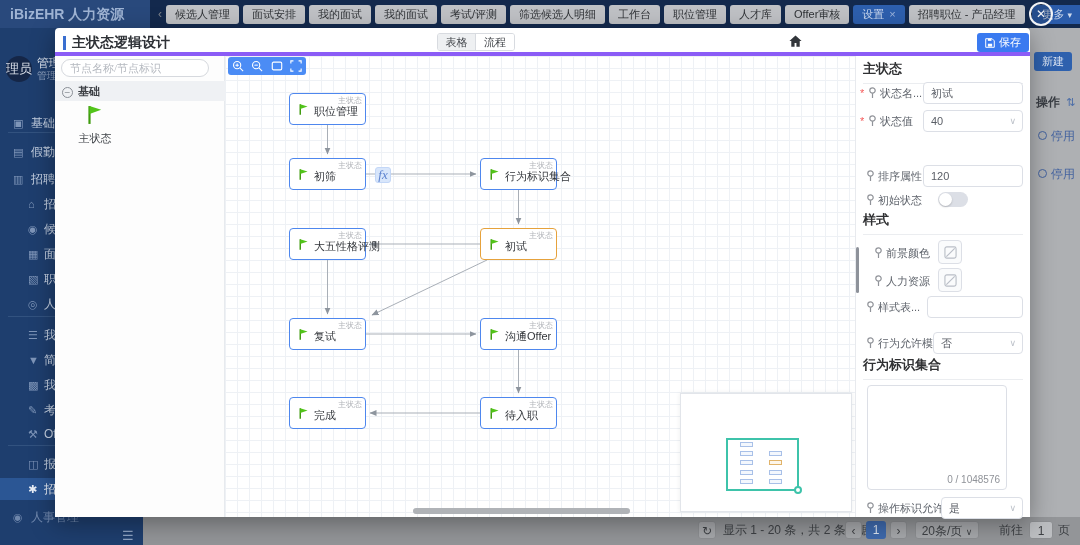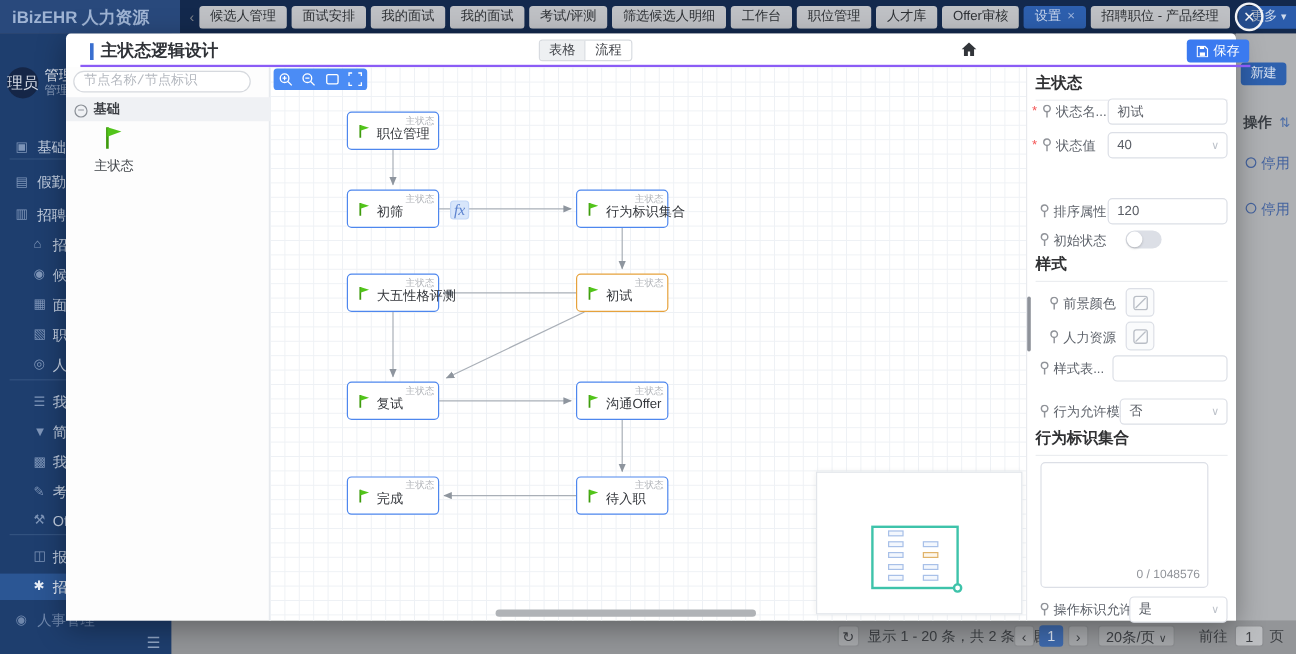--- a/index.html
+++ b/index.html
@@ -45,35 +45,35 @@
 
   
   .bottom-strip { position:absolute; left:143px; top:517px; width:937px; height:28px; background:#939598; z-index:1; color:#3e4145; font-size:12px; }
   .bs-el { position:absolute; top:4px; height:18px; line-height:18px; }
   .bs-box { background:#a6a8ab; border:1px solid #8d8f92; border-radius:3px; text-align:center; }
   .bs-page { background:#3e69ac; color:#dde6f3; border:none; }
   .bs-input { background:#bcbec1; border:1px solid #8d8f92; border-radius:3px; text-align:center; color:#3e4145; }
 
   
   .modal { position:absolute; left:55px; top:28px; width:975px; height:489px; background:#fff; z-index:10; border-radius:4px 4px 0 0; box-shadow:0 6px 24px rgba(0,0,0,.35); }
-  .m-header { position:absolute; left:12px; top:0; width:975px; height:28px; border-bottom:2px solid #8b5cf6; }
+  .m-header { position:absolute; left:0; top:0; width:975px; height:28px; border-bottom:4px solid #8b5cf6; }
   .m-titlebar { position:absolute; left:8px; top:6px; display:flex; align-items:center; }
   .m-titlebar .bar { width:3px; height:14px; background:#3a6fd0; margin-right:6px; }
   .m-title { font-size:14px; font-weight:bold; color:#2f3237; white-space:nowrap; }
   .seg { position:absolute; left:382px; top:5px; display:flex; border:1px solid #d8dbe0; border-radius:3px; overflow:hidden; height:18px; }
   .seg-opt { width:38px; text-align:center; line-height:16px; font-size:11px; color:#43464b; cursor:pointer; }
   .seg-opt.off { background:#eef0f2; border-right:1px solid #d8dbe0; }
   .seg-opt.on { background:#fff; }
   .home-ic { position:absolute; left:733px; top:6px; cursor:pointer; }
   .save-btn { position:absolute; left:922px; top:5px; height:19px; background:#3a7af0; color:#fff; border-radius:3px; font-size:11px; display:flex; align-items:center; padding:0 8px; cursor:pointer; white-space:nowrap; }
   .save-btn svg { margin-right:4px; }
 
   
   .m-tree { position:absolute; left:0; top:28px; width:170px; height:461px; background:#fdfdfd; border-right:1px solid #e7eaee; }
-  .tree-search { position:absolute; left:6px; top:3px; width:148px; height:18px; border:1px solid #d6d9de; border-radius:9px; font-size:11px; padding:0 8px; color:#5a5e66; background:#fff; font-family:Liberation Mono, monospace; }
+  .tree-search { position:absolute; left:6px; top:3px; width:148px; height:18px; border:1px solid #d6d9de; border-radius:9px; font-size:11px; padding:0 8px; color:#5a5e66; background:#fff; font-family:Liberation Serif, serif; }
   .tree-search::placeholder { color:#b4b8bf; }
   .tree-group { position:absolute; left:0; top:25px; width:170px; height:20px; background:#eff1f4; line-height:20px; font-size:11px; color:#3c3f44; font-weight:bold; }
   .tree-group .minus { display:inline-block; width:11px; height:11px; border:1px solid #8a8f96; border-radius:50%; color:#8a8f96; font-weight:normal; line-height:9px; text-align:center; font-size:10px; margin:0 5px 0 7px; vertical-align:-1px; }
   .tree-node { position:absolute; left:12px; top:48px; width:56px; text-align:center; cursor:pointer; }
   .tree-node .lbl { font-size:11px; color:#3f4348; margin-top:2px; }
 
   
   .m-canvas { position:absolute; left:170px; top:28px; width:630px; height:461px; background:#fff;
     background-image:linear-gradient(#eef1f5 1px,transparent 1px),linear-gradient(90deg,#eef1f5 1px,transparent 1px);
     background-size:12px 12px; overflow:hidden; }

